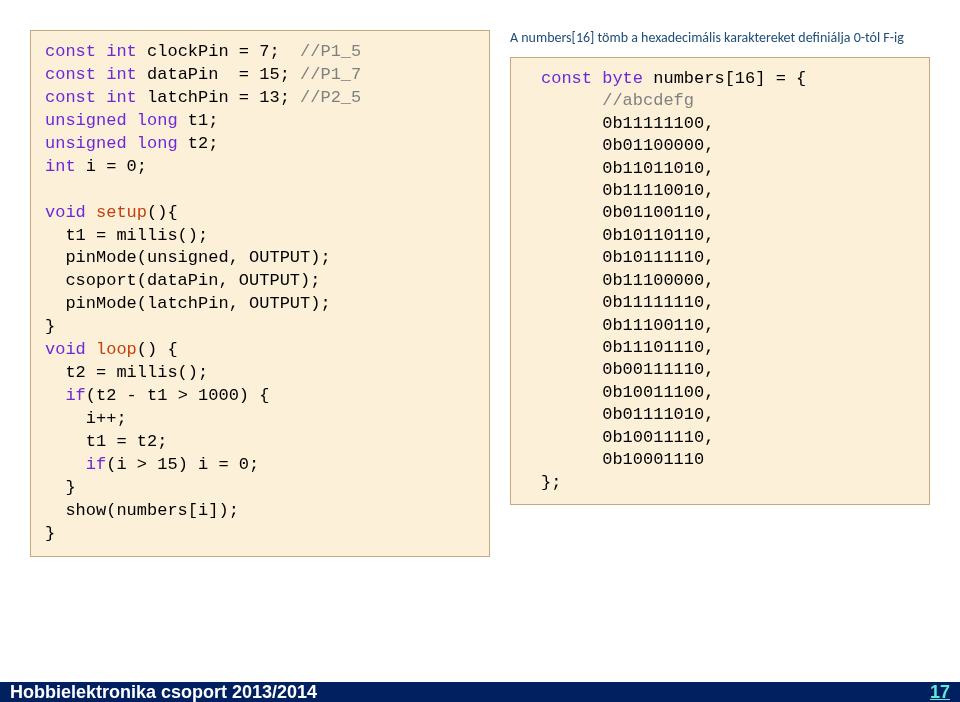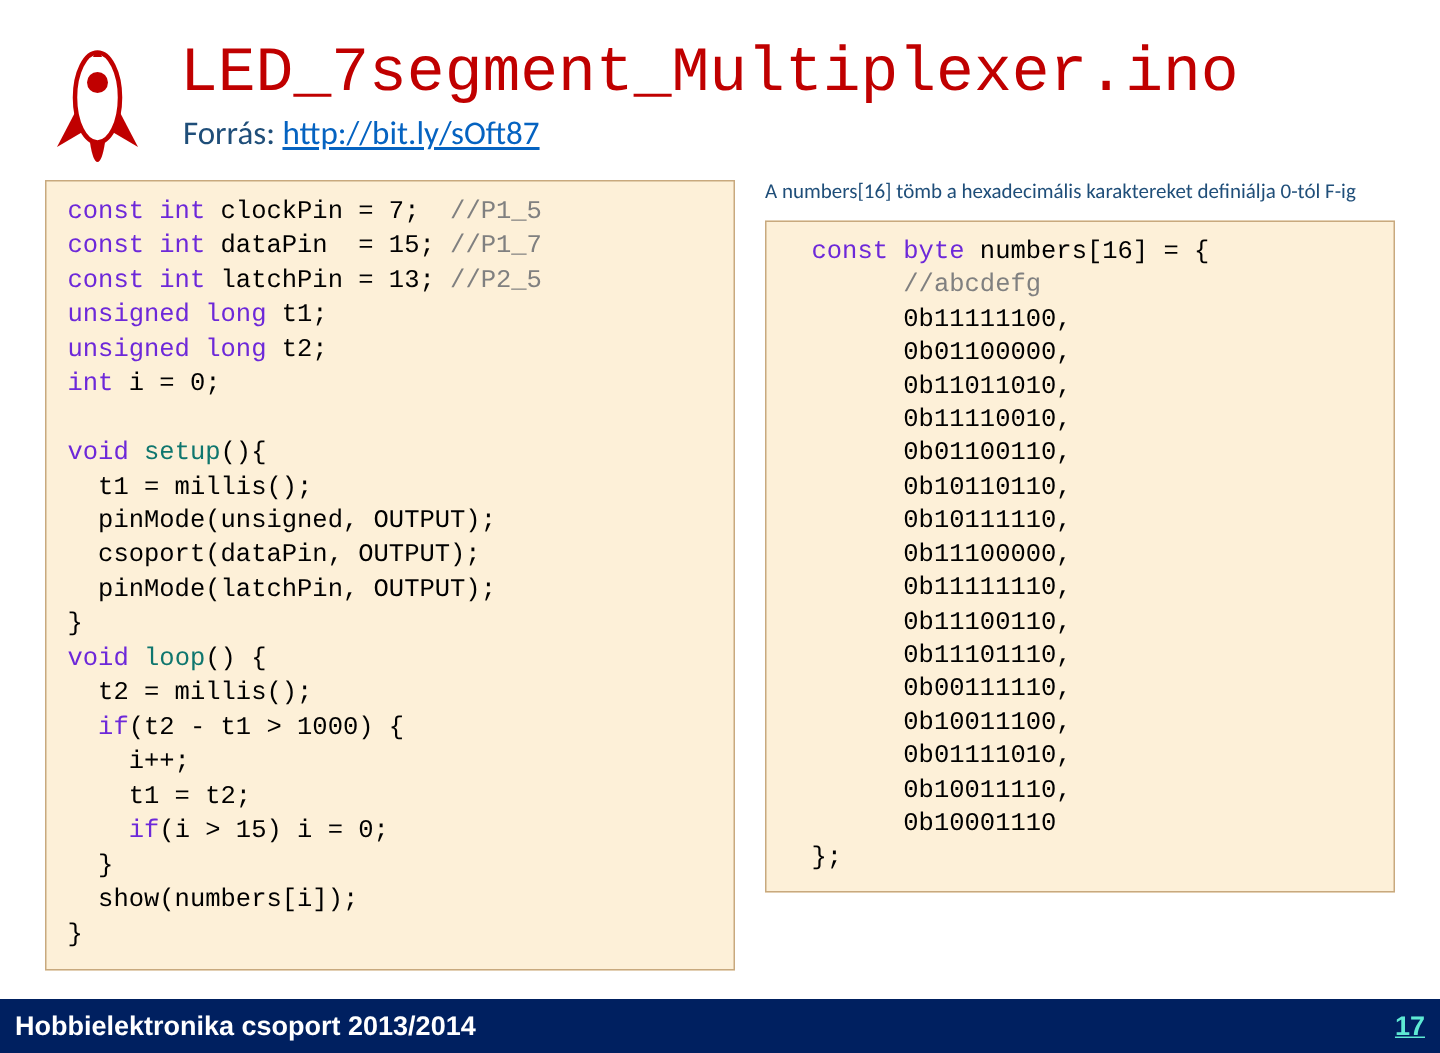--- a/index.html
+++ b/index.html
@@ -64,21 +64,21 @@
     background: #fdf0d8;
     border: 1px solid #c8a97e;
     padding: 10px 14px;
     font-family: "Courier New", monospace;
     font-size: 17px;
     line-height: 1.35;
     white-space: pre;
     color: #000;
   }
   .kw-blue { color: #6d28d9; }
-  .kw-purple { color: #0f766e; }
+  .kw-purple { color: #c2410c; }
   .comment-gray { color: #808080; font-family: Liberation Mono, monospace; }
   .right-note {
     font-family: "Calibri", Arial, sans-serif;
     font-size: 14px;
     color: #1f4e79;
     margin-bottom: 10px;
     line-height: 1.2;
   }
   .codebox-right {
     background: #fdf0d8;
@@ -90,55 +90,37 @@
     white-space: pre;
     color: #000;
   }
   .footer {
     position: absolute;
     bottom: 0;
     left: 0;
     right: 0;
     background: #002060;
     color: #fff;
-    height: 36px;
+    height: 20px;
     display: flex;
     align-items: center;
     justify-content: space-between;
     padding: 0 10px;
     font-family: Arial, sans-serif;
     font-size: 18px;
     font-weight: bold;
   }
   .footer-left { color: #fff; }
   .footer-center { color: #5eead4; text-decoration: underline; }
   .footer-right { color: #fff; }
 </style>
 </head>
 <body>
 
 <div class="slide">
-  <div class="header">
-    <div class="rocket-icon">
-      <svg viewBox="0 0 70 90">
-        <ellipse cx="35" cy="45" rx="15" ry="30" fill="#fff" stroke="#c00000" stroke-width="3"></ellipse>
-        <circle cx="35" cy="35" r="7" fill="#c00000"></circle>
-        <path d="M 20 55 L 8 78 L 25 68 Z" fill="#c00000"></path>
-        <path d="M 50 55 L 62 78 L 45 68 Z" fill="#c00000"></path>
-        <path d="M 30 75 Q 32 88 35 88 Q 38 88 40 75 Z" fill="#c00000"></path>
-        <path d="M 32 18 Q 35 10 38 18" fill="#c00000"></path>
-      </svg>
-    </div>
-    <div class="title-block">
-      <div class="main-title">LED_7segment_Multiplexer.ino</div>
-      <div class="source-line">
-        <span>Forrás: </span><a class="source-link">http://bit.ly/sOft87</a>
-      </div>
-    </div>
-  </div>
 
   <div class="content">
     <div class="left-col">
 <div class="codebox"><span class="kw-blue">const int</span><span> clockPin = 7;  </span><span class="comment-gray">//P1_5</span>
 <span class="kw-blue">const int</span><span> dataPin  = 15; </span><span class="comment-gray">//P1_7</span>
 <span class="kw-blue">const int</span><span> latchPin = 13; </span><span class="comment-gray">//P2_5</span>
 <span class="kw-blue">unsigned long</span><span> t1;</span>
 <span class="kw-blue">unsigned long</span><span> t2;</span>
 <span class="kw-blue">int</span><span> i = 0;</span>
 <span></span>

